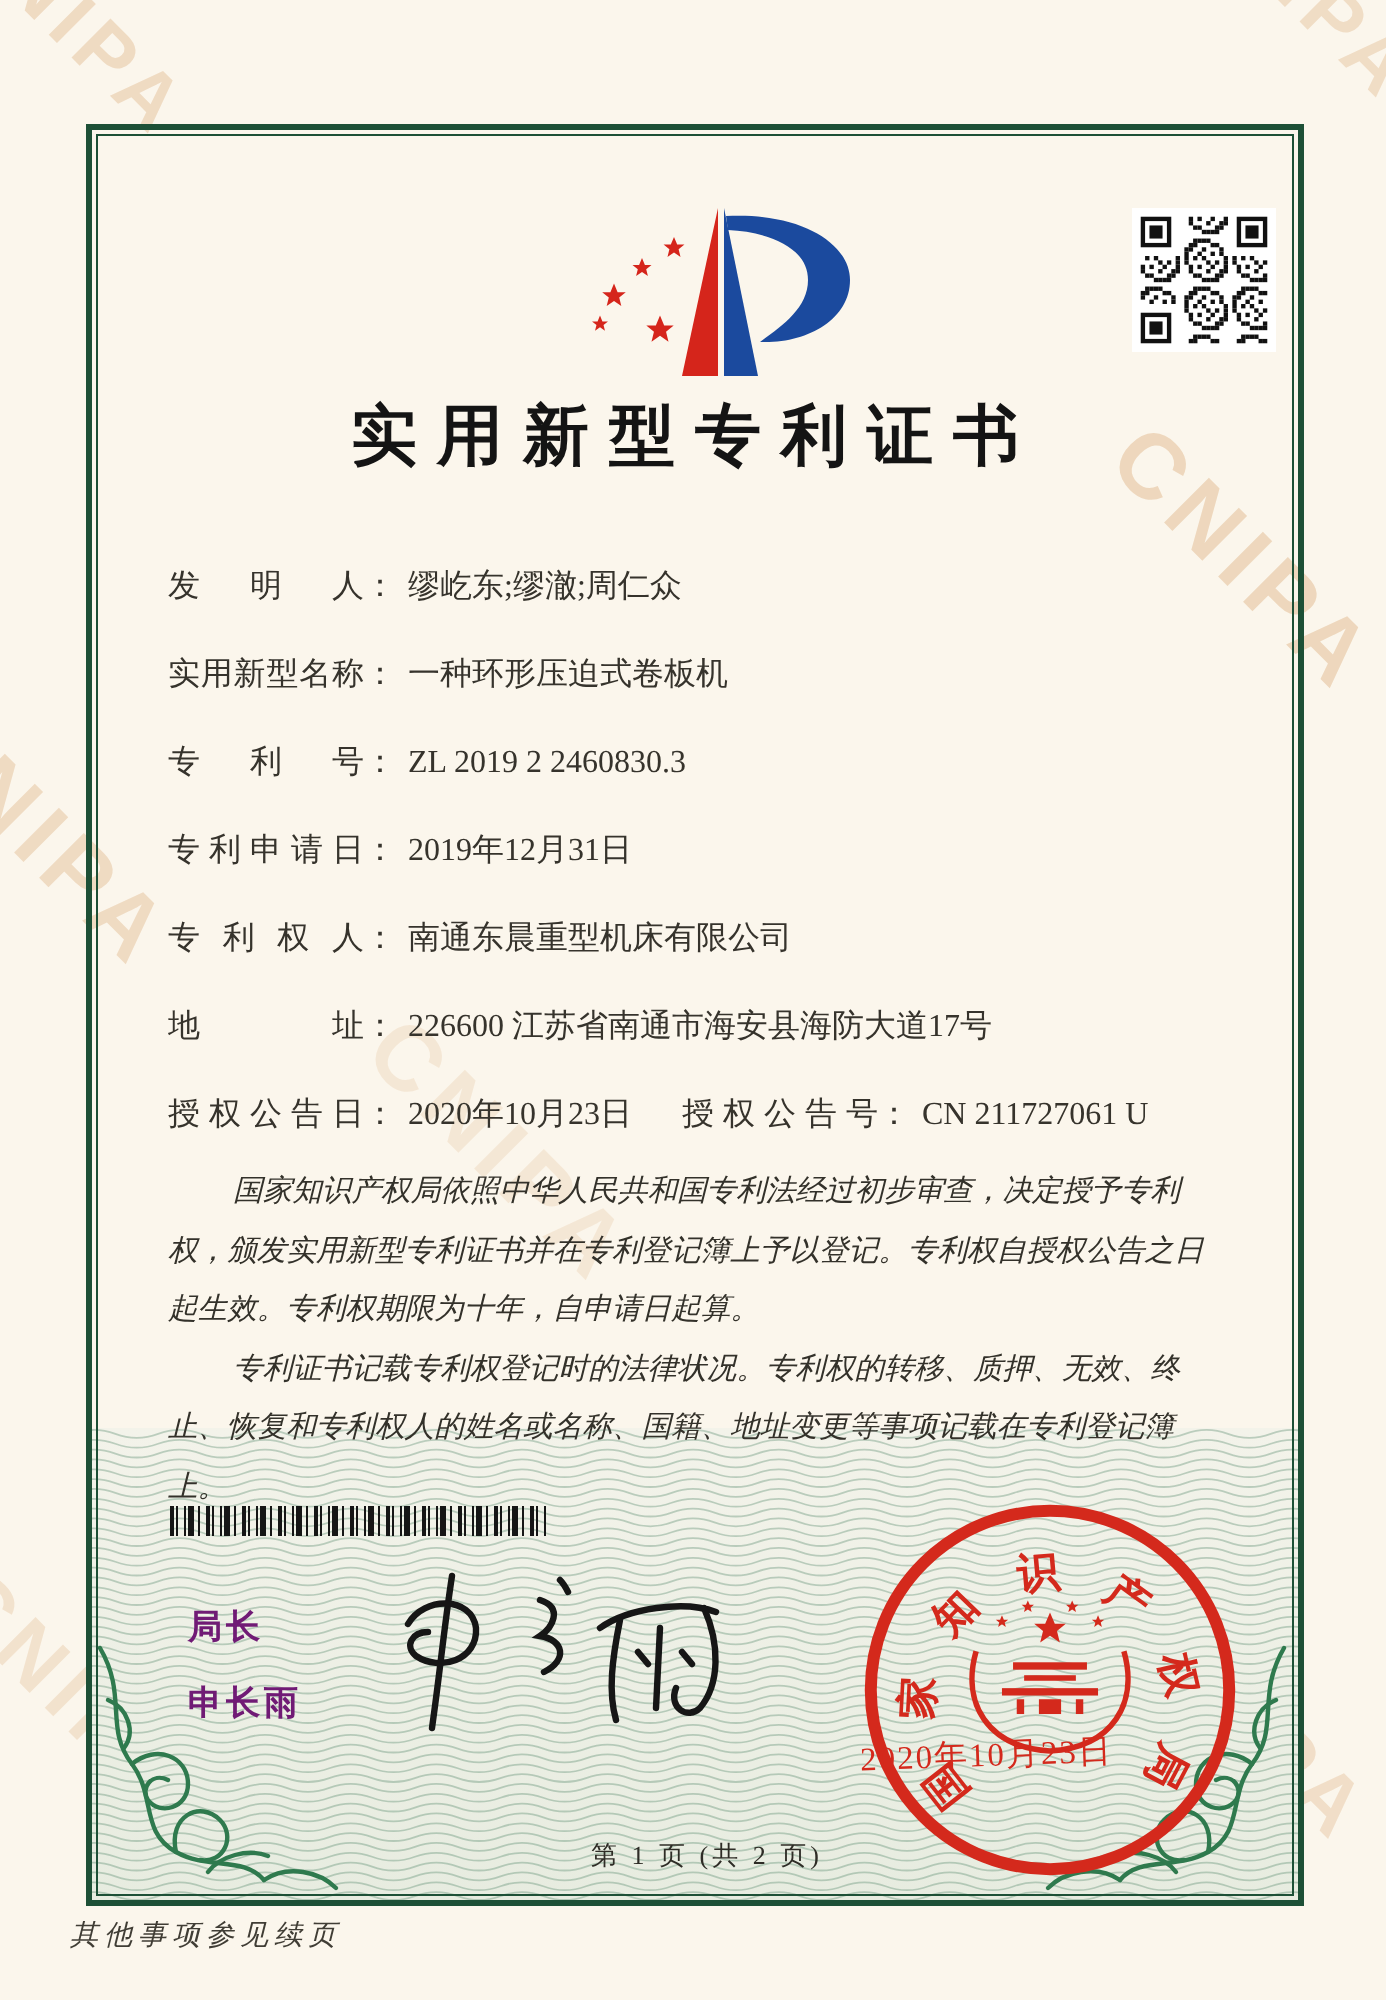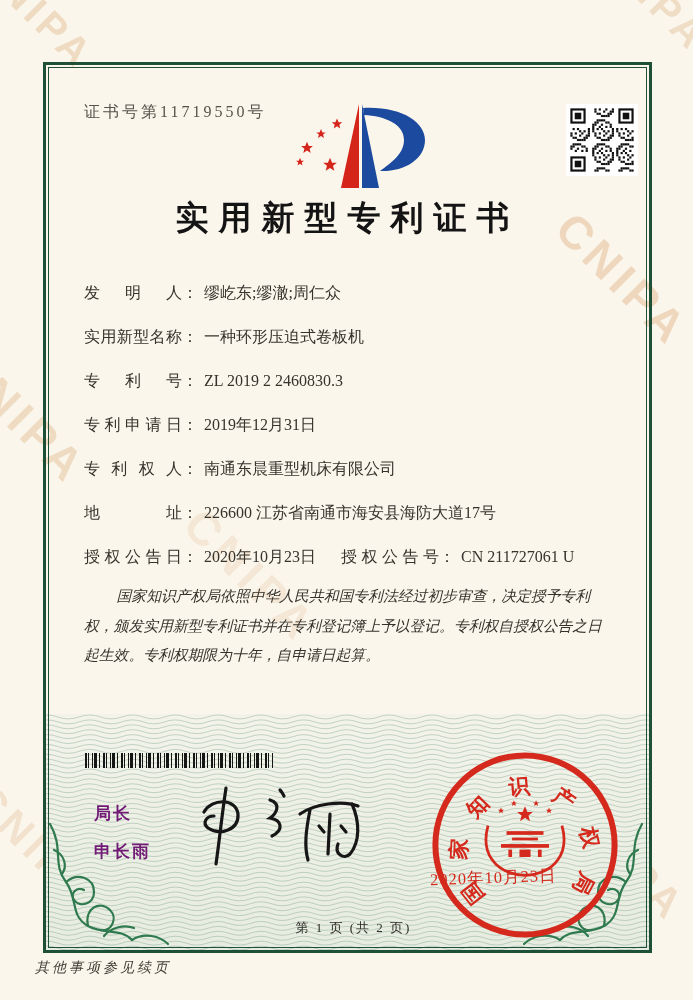--- a/index.html
+++ b/index.html
@@ -190,21 +190,20 @@
     <g stroke="#2f7a4e" fill="none" stroke-width="2.2" stroke-linecap="round">
       <path d="M6 4 C20 28 8 44 22 62 C34 78 26 96 44 106 C60 115 78 108 88 120"></path>
       <path d="M22 62 C34 52 50 58 50 72 C50 84 36 88 30 80 C26 74 32 66 40 70"></path>
       <path d="M44 106 C40 88 56 80 66 90 C74 98 68 112 56 110"></path>
       <path d="M10 30 C20 34 24 46 18 54"></path>
       <path d="M88 120 C100 112 116 116 124 124"></path>
       <path d="M60 116 C66 108 80 104 90 108"></path>
     </g>
   </svg>
 
-  <div class="cert-no">证书号第11719550号</div>
 
   <svg class="logo-svg" width="160" height="95" viewBox="0 0 160 95">
     <defs>
       <path id="star" d="M0,-10 L2.9,-3.1 L9.5,-3.1 L4.2,1.2 L5.9,8.1 L0,4 L-5.9,8.1 L-4.2,1.2 L-9.5,-3.1 L-2.9,-3.1 Z"></path>
     </defs>
     <g fill="#d5251b">
       <use href="#star" transform="translate(24,50) scale(0.62)"></use>
       <use href="#star" transform="translate(38,36) scale(0.50)"></use>
       <use href="#star" transform="translate(54,26) scale(0.55)"></use>
       <use href="#star" transform="translate(17,64) scale(0.42)"></use>
@@ -458,20 +457,21 @@
         <span class="flabel">授权公告日</span><span class="fcolon">：</span><span class="fvalue">2020年10月23日</span>
       </div>
       <div class="fgroup2">
         <span class="flabel">授权公告号</span><span class="fcolon">：</span><span class="fvalue">CN 211727061 U</span>
       </div>
     </div>
   </div>
 
   <div class="body-text">
     <p>国家知识产权局依照中华人民共和国专利法经过初步审查，决定授予专利权，颁发实用新型专利证书并在专利登记簿上予以登记。专利权自授权公告之日起生效。专利权期限为十年，自申请日起算。</p>
+    <p>专利证书记载专利权登记时的法律状况。专利权的转移、质押、无效、终止、恢复和专利权人的姓名或名称、国籍、地址变更等事项记载在专利登记簿上。</p>
   </div>
 
   <div class="barcode"></div>
 
   <div class="signer-title">局长</div>
   <div class="signer-name">申长雨</div>
 
   <svg class="signature-svg" width="190" height="100" viewBox="0 0 190 100">
     <g class="sig-stroke">
       <path d="M34 14 C30 40 28 62 24 90"></path>

